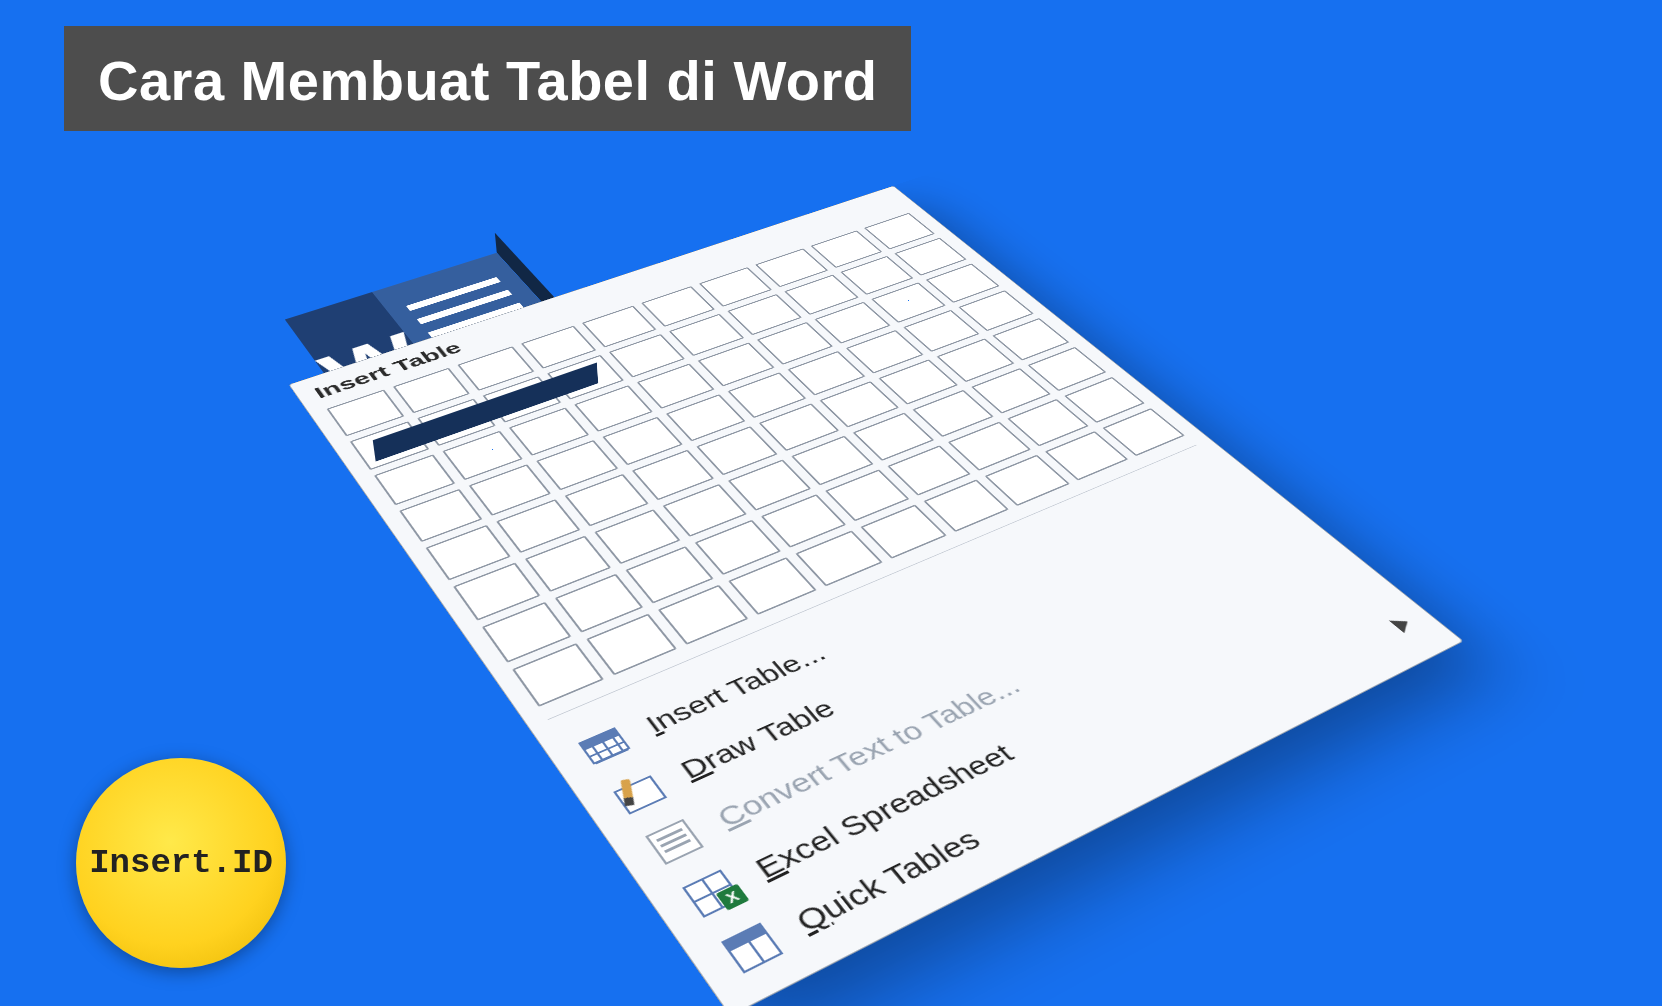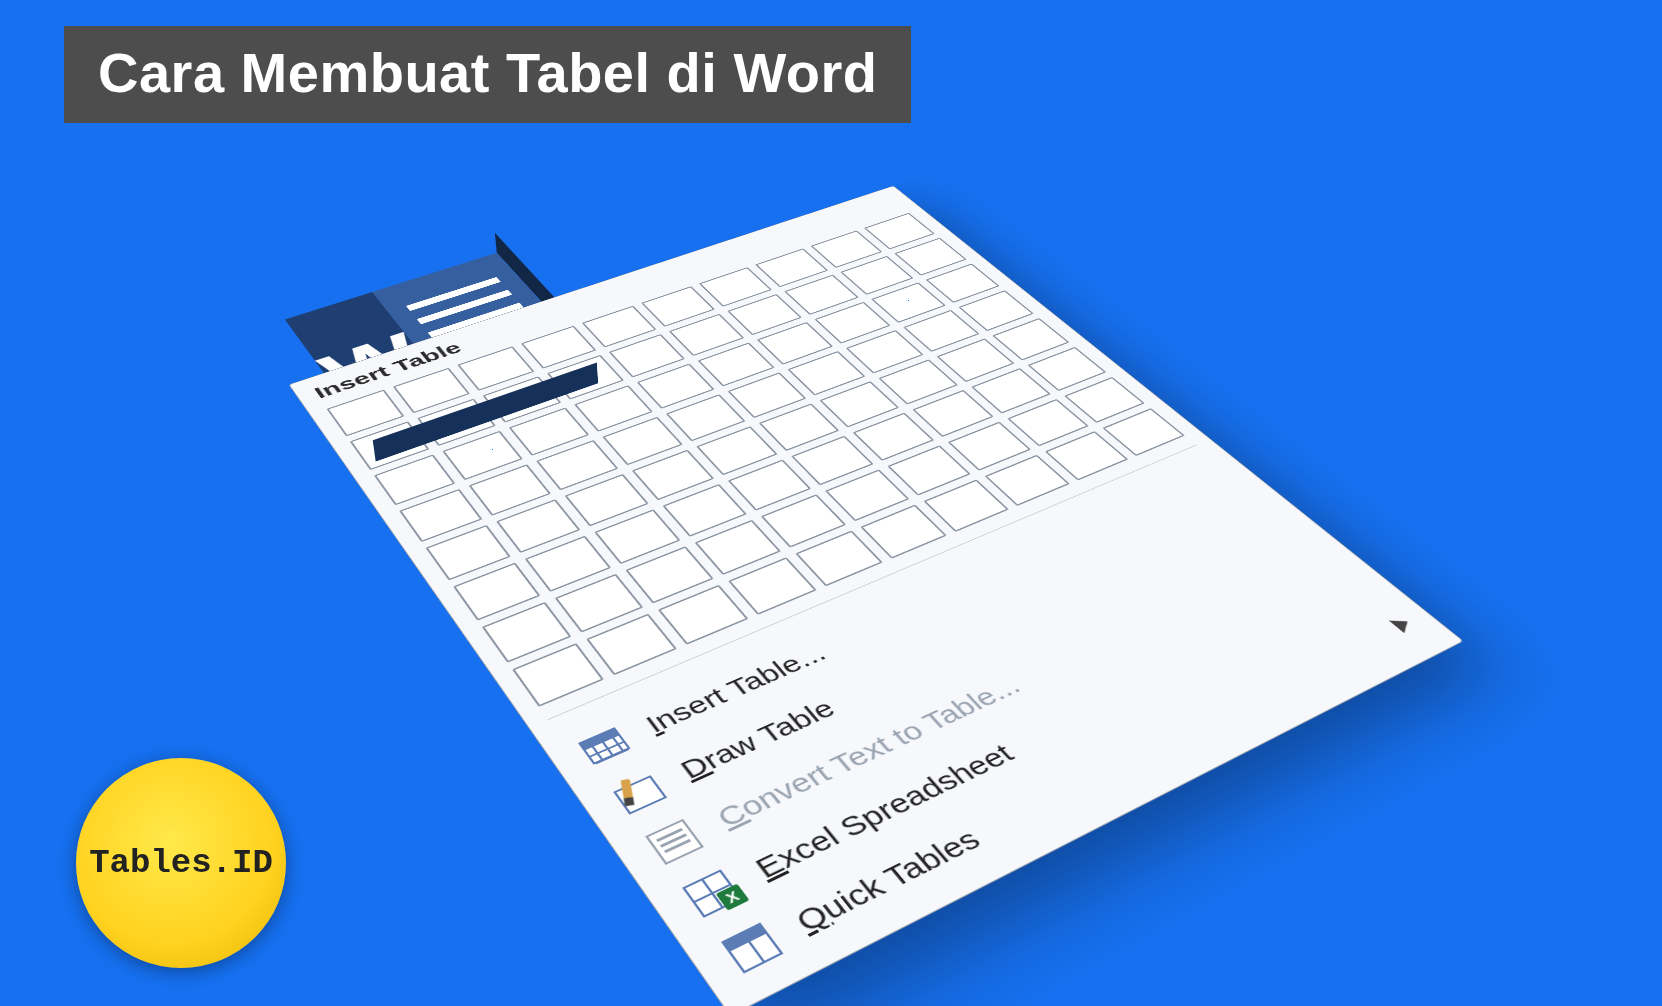--- a/index.html
+++ b/index.html
@@ -13,21 +13,21 @@
   }
 
   .title-banner {
     position: absolute;
     top: 26px;
     left: 64px;
     background: #4d4d4d;
     color: #fff;
     font-weight: 700;
     font-size: 56px;
-    padding: 14px 34px 18px 34px;
+    padding: 22px 34px 18px 34px;
     letter-spacing: 0.5px;
   }
 
   .brand-badge {
     position: absolute;
     bottom: 38px;
     left: 76px;
     width: 210px;
     height: 210px;
     border-radius: 50%;
@@ -174,21 +174,21 @@
 
 </style>
 </head>
 <body>
 
 <div class="title-banner">
   <span>Cara Membuat Tabel di Word</span>
 </div>
 
 <div class="brand-badge">
-  <span>Tables.ID</span>
+  <span>Insert.ID</span>
 </div>
 
 <div class="scene">
   <div class="tilt">
 
     <div class="word-icon">
       <div class="word-side"></div>
       <div class="word-side2"></div>
       <div class="word-face">
         <div class="word-left">W</div>

